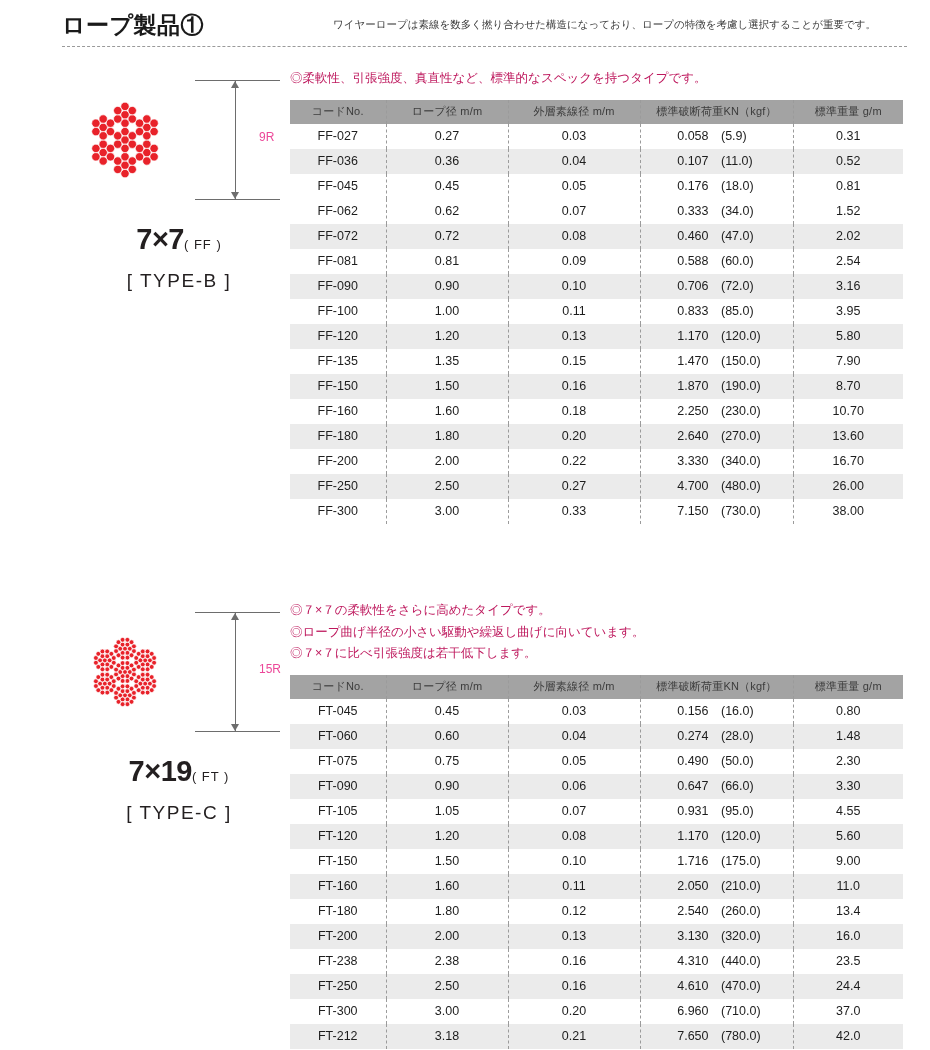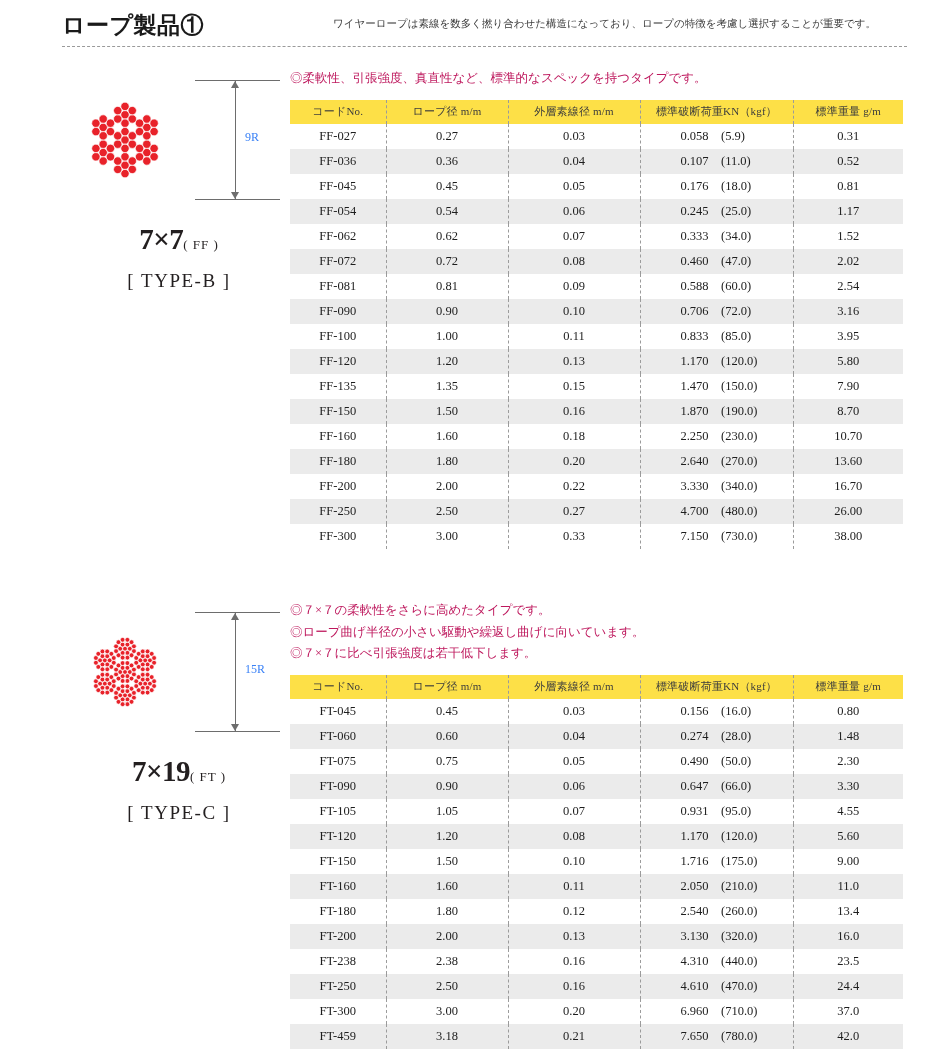--- a/index.html
+++ b/index.html
@@ -11,21 +11,20 @@
     height: 1050px;
     background: #ffffff;
     font-family: "Liberation Sans", sans-serif;
     color: #231f20;
     overflow: hidden;
   }
   .page {
     position: relative;
     width: 930px;
     height: 1050px;
-    font-family: Liberation Serif, serif;
   }
 
   
   .header {
     position: absolute;
     left: 0;
     top: 0;
     width: 930px;
     height: 58px;
   }
@@ -110,24 +109,24 @@
   .dim-arrow.up {
     top: 1px;
     border-bottom: 7px solid #6d6d6d;
   }
   .dim-arrow.down {
     top: 112px;
     border-top: 7px solid #6d6d6d;
   }
   .dim-label {
     position: absolute;
-    left: 50px;
+    left: 64px;
     top: 50px;
     font-size: 12px;
-    color: #3b82f6;
+    color: #ec4899;
   }
 
   .spec-name {
     position: absolute;
     left: 24px;
     top: 155px;
     width: 230px;
     text-align: center;
     white-space: nowrap;
   }
@@ -165,21 +164,21 @@
   }
   .bullets div { white-space: nowrap; }
 
   table.spec {
     border-collapse: collapse;
     width: 613px;
     margin-top: 10px;
     table-layout: fixed;
   }
   table.spec th {
-    background: #fde047;
+    background: #a3a3a3;
     color: #3c3c3c;
     font-size: 11px;
     font-weight: normal;
     height: 22px;
     text-align: center;
     border-right: 1px dashed #9b9b9b;
     letter-spacing: 0.2px;
   }
   table.spec th:last-child { border-right: none; }
   table.spec td {
@@ -316,27 +315,20 @@
               <td>0.04</td>
               <td><span class="kn">0.107</span><span class="kgf">　(11.0)</span></td>
               <td>0.52</td>
             </tr>
             <tr class="odd">
               <td>FF-045</td>
               <td>0.45</td>
               <td>0.05</td>
               <td><span class="kn">0.176</span><span class="kgf">　(18.0)</span></td>
               <td>0.81</td>
-            </tr>
-            <tr class="even">
-              <td>FF-054</td>
-              <td>0.54</td>
-              <td>0.06</td>
-              <td><span class="kn">0.245</span><span class="kgf">　(25.0)</span></td>
-              <td>1.17</td>
             </tr>
             <tr class="odd">
               <td>FF-062</td>
               <td>0.62</td>
               <td>0.07</td>
               <td><span class="kn">0.333</span><span class="kgf">　(34.0)</span></td>
               <td>1.52</td>
             </tr>
             <tr class="even">
               <td>FF-072</td>
@@ -689,21 +681,21 @@
               <td>24.4</td>
             </tr>
             <tr class="odd">
               <td>FT-300</td>
               <td>3.00</td>
               <td>0.20</td>
               <td><span class="kn">6.960</span><span class="kgf">　(710.0)</span></td>
               <td>37.0</td>
             </tr>
             <tr class="even">
-              <td>FT-459</td>
+              <td>FT-212</td>
               <td>3.18</td>
               <td>0.21</td>
               <td><span class="kn">7.650</span><span class="kgf">　(780.0)</span></td>
               <td>42.0</td>
             </tr>
           </tbody>
       </table>
     </div>
   </div>
 

